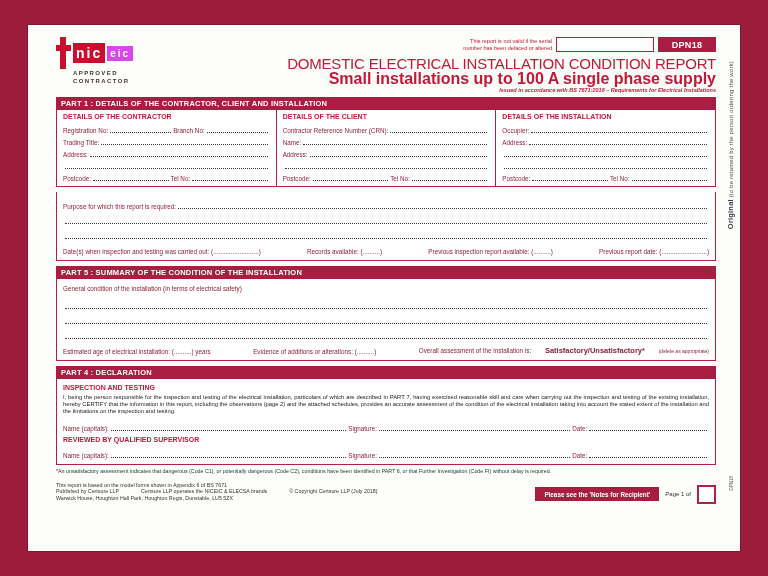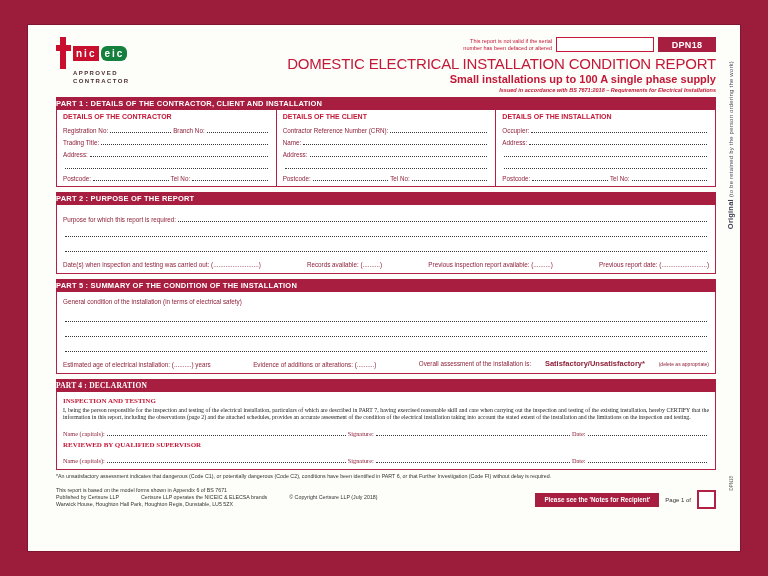--- a/index.html
+++ b/index.html
@@ -15,36 +15,36 @@
   }
   .content{position:absolute;inset:0;padding:10px 24px 0 28px;box-sizing:border-box;}
 
   
   .header-row{display:flex;justify-content:space-between;align-items:flex-start;height:60px;margin-bottom:2px;}
   .logo{width:130px;padding-top:5px;}
   .logo-marks{display:flex;align-items:center;height:26px;}
   .cross{position:relative;width:15px;height:32px;margin-right:2px;flex:0 0 auto;}
   .cross .v{position:absolute;left:4px;top:0;width:6px;height:32px;background:#c8102e;}
   .cross .h{position:absolute;left:0;top:8px;width:15px;height:6px;background:#c8102e;}
-  .nic{background:#c8102e;color:#fff;font-weight:bold;font-size:10px;padding:2px 3px;letter-spacing:2px;}
-  .eic{background:#15803d;color:#fff;font-weight:bold;font-size:10px;padding:2px 3px;letter-spacing:2px;margin-left:2px;border-radius:6px;}
+  .nic{background:#c8102e;color:#fff;font-weight:bold;font-size:14px;padding:2px 3px;letter-spacing:2px;}
+  .eic{background:#d946ef;color:#fff;font-weight:bold;font-size:10px;padding:2px 3px;letter-spacing:2px;margin-left:2px;}
   .logo-sub{font-size:6px;font-weight:bold;color:#4a3034;letter-spacing:1.4px;line-height:7.5px;margin-top:4px;margin-left:17px;}
   .header-right{width:400px;display:flex;flex-direction:column;align-items:flex-end;padding-top:2px;}
   .serial-row{display:flex;align-items:center;gap:4px;margin-bottom:3px;}
   .serial-note{font-size:5.5px;color:#c31837;text-align:right;line-height:6.5px;}
   .serial-note span{display:block;}
   .serial-box{width:96px;height:13px;background:#fff;border:1px solid #c31837;}
   .serial-badge{width:58px;height:15px;background:#a81e40;color:#fff;font-weight:bold;font-size:9px;display:flex;align-items:center;justify-content:center;letter-spacing:.3px;}
   .doc-title{font-size:15px;font-weight:normal;color:#c31837;letter-spacing:-0.2px;line-height:17px;white-space:nowrap;}
-  .doc-subtitle{font-size:11px;font-weight:bold;color:#c31837;line-height:14px;}
+  .doc-subtitle{font-size:16px;font-weight:bold;color:#c31837;line-height:14px;}
   .doc-issued{font-size:5.5px;font-weight:bold;font-style:italic;color:#c31837;line-height:8px;}
 
   
   .sec{margin-bottom:5px;}
-  .bar{background:#a81e40;color:#fff;font-weight:bold;font-size:7.5px;height:13px;line-height:13px;letter-spacing:.2px;}
+  .bar{background:#a81e40;color:#fff;font-weight:bold;font-size:7.5px;height:13px;line-height:13px;padding-left:5px;letter-spacing:.2px;}
   .box{border:1px solid #b22045;border-top:none;background:#fff;}
 
   .p1{display:flex;}
   .p1 .col{flex:1;padding:3px 6px 4px 6px;min-width:0;}
   .p1 .col + .col{border-left:1px solid #b22045;}
   .col-title{color:#c31837;font-weight:bold;font-size:7px;margin-bottom:2px;white-space:nowrap;}
   .frow{display:flex;align-items:flex-end;height:12px;font-size:6.3px;color:#8d2038;}
   .frow .lab{white-space:nowrap;}
   .dots{flex:1;border-bottom:1px dotted #3a3a3a;margin:0 2px 1px 2px;min-width:6px;height:8px;}
 
@@ -196,21 +196,20 @@
             <span class="lab">Postcode:</span>
               <span class="dots"></span>
             <span class="lab">Tel No:</span>
               <span class="dots"></span>
           </div>
         </div>
       </div>
     </div>
 
     <div class="sec">
-      <div class="bar">PART 2 : PURPOSE OF THE REPORT</div>
       <div class="box pad">
         <div class="prow">
           <span class="lab">Purpose for which this report is required:</span>
             <span class="dots"></span>
         </div>
         <div class="prow">
             <span class="dots"></span>
           </div>
         <div class="prow">
             <span class="dots"></span>
@@ -244,21 +243,21 @@
           <span class="lab">Evidence of additions or alterations: (..........)</span>
           <span class="lab">
             <span>Overall assessment of the installation is:</span>
             <span class="ov-bold">Satisfactory/Unsatisfactory*</span>
             <span class="ov-small">(delete as appropriate)</span>
           </span>
         </div>
       </div>
     </div>
 
-    <div class="sec" style="margin-bottom:0;font-family:Liberation Serif, serif;">
+    <div class="sec" style="margin-bottom:0;">
       <div class="bar">PART 4 : DECLARATION</div>
       <div class="box pad p4">
         <div class="sub">INSPECTION AND TESTING</div>
         <div class="para">I, being the person responsible for the inspection and testing of the electrical installation, particulars of which are described in PART 7, having exercised reasonable skill and care when carrying out the inspection and testing of the existing installation, hereby CERTIFY that the information in this report, including the observations (page 2) and the attached schedules, provides an accurate assessment of the condition of the electrical installation taking into account the stated extent of the installation and the limitations on the inspection and testing.</div>
         <div class="sigrow">
           <span class="lab">Name (capitals):</span>
             <span class="dots w-name"></span>
           <span class="lab">Signature:</span>
             <span class="dots w-sig"></span>
           <span class="lab">Date:</span>

